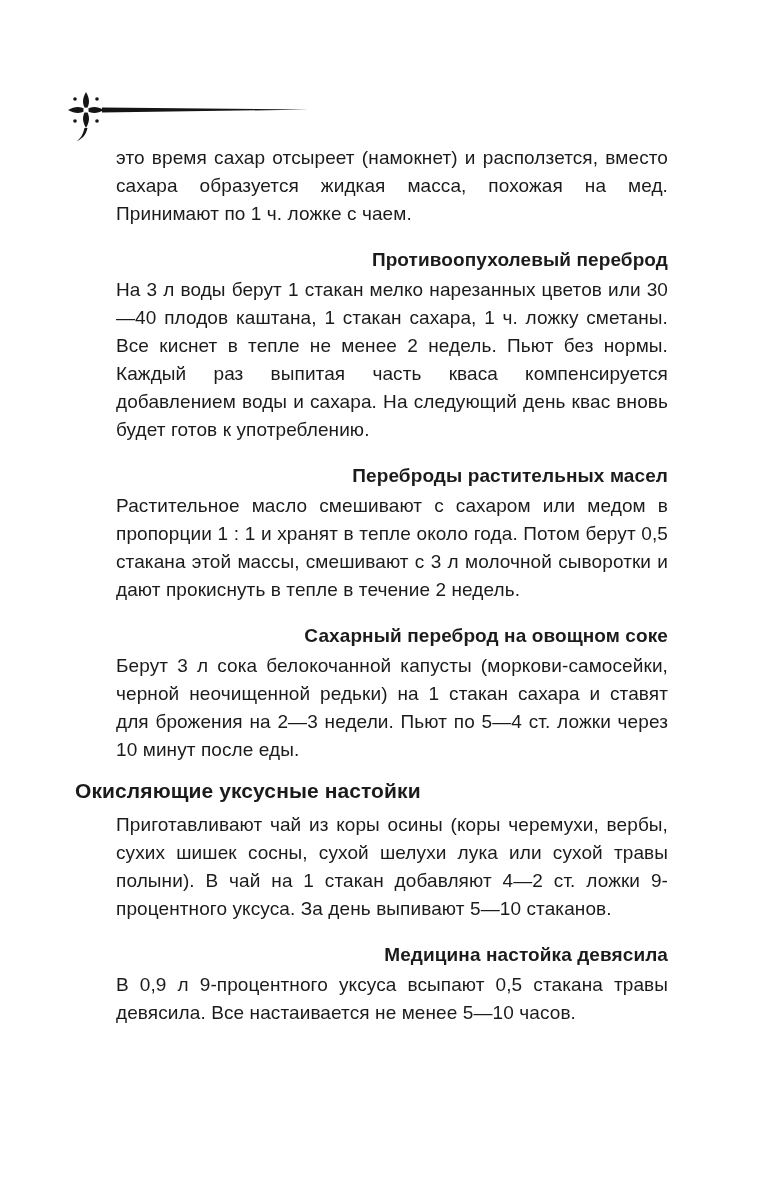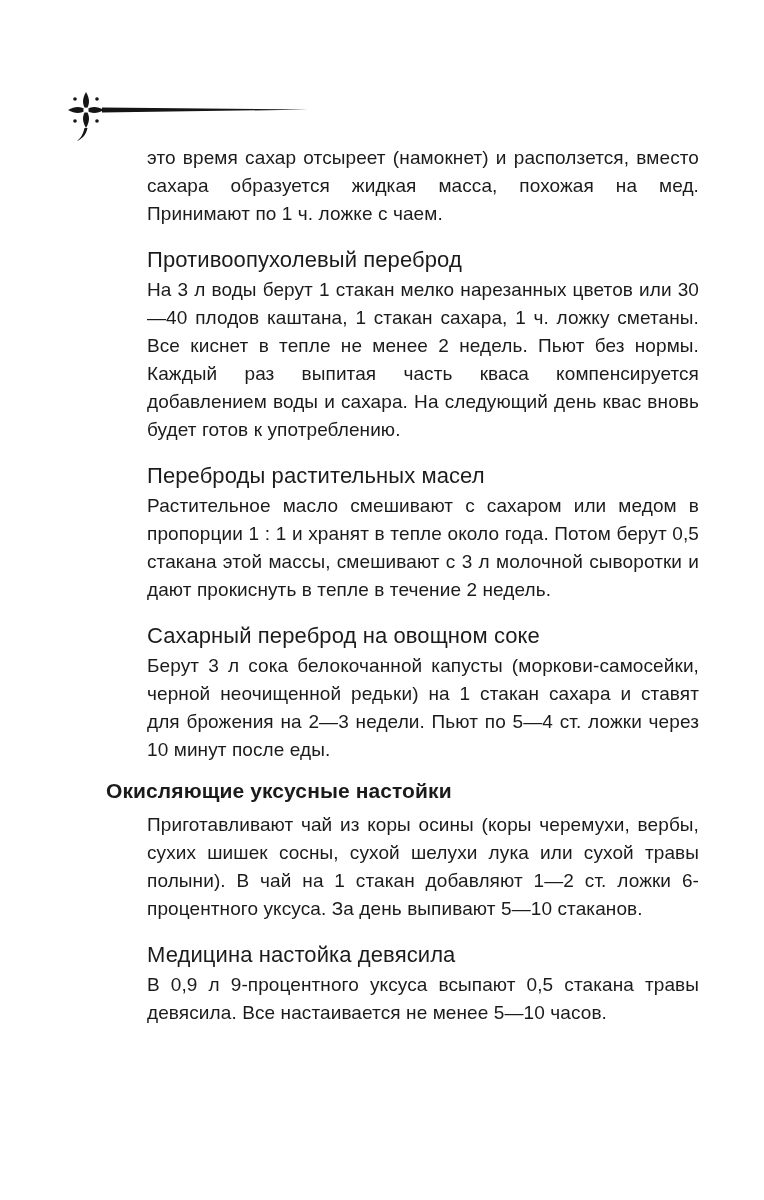--- a/index.html
+++ b/index.html
@@ -33,36 +33,37 @@
     letter-spacing: 0.2px;
   }
   .ornament {
     position: absolute;
     left: 62px;
     top: 88px;
   }
   .body-col {
     position: absolute;
     top: 144px;
-    left: 147px;
+    left: 116px;
     width: 552px;
   }
   .para {
     font-size: 19px;
     line-height: 28px;
     text-align: justify;
     letter-spacing: 0.1px;
   }
   .sub-title {
-    font-size: 22px;
+    font-size: 19px;
     line-height: 28px;
-    font-weight: normal;
+    font-weight: bold;
     margin-top: 18px;
     margin-bottom: 2px;
     letter-spacing: 0.1px;
+    text-align: right;
   }
   .section-title {
     font-size: 21px;
     line-height: 28px;
     font-weight: bold;
     margin: 13px 0 6px -41px;
     letter-spacing: 0.1px;
   }
 </style>
 </head>
@@ -105,21 +106,21 @@
     </section>
 
     <section>
       <h3 class="sub-title">Сахарный переброд на овощном соке</h3>
       <p class="para">Берут 3 л сока белокочанной капусты (моркови-са­мосейки, черной неочищенной редьки) на 1 стакан сахара и ставят для брожения на 2—3 недели. Пьют по 5—4 ст. ложки через 10 минут после еды.</p>
     </section>
 
     <h2 class="section-title">Окисляющие уксусные настойки</h2>
 
     <section>
-      <p class="para">Приготавливают чай из коры осины (коры черемухи, вербы, сухих шишек сосны, сухой шелухи лука или сухой травы полыни). В чай на 1 стакан добавляют 1—2 ст. ложки 6-процентного уксуса. За день выпи­вают 5—10 стаканов.</p>
+      <p class="para">Приготавливают чай из коры осины (коры черемухи, вербы, сухих шишек сосны, сухой шелухи лука или сухой травы полыни). В чай на 1 стакан добавляют 4—2 ст. ложки 9-процентного уксуса. За день выпи­вают 5—10 стаканов.</p>
     </section>
 
     <section>
       <h3 class="sub-title">Медицина настойка девясила</h3>
       <p class="para">В 0,9 л 9-процентного уксуса всыпают 0,5 стакана травы девясила. Все настаивается не менее 5—10 ча­сов.</p>
     </section>
 
   </main>
 
 </div>

